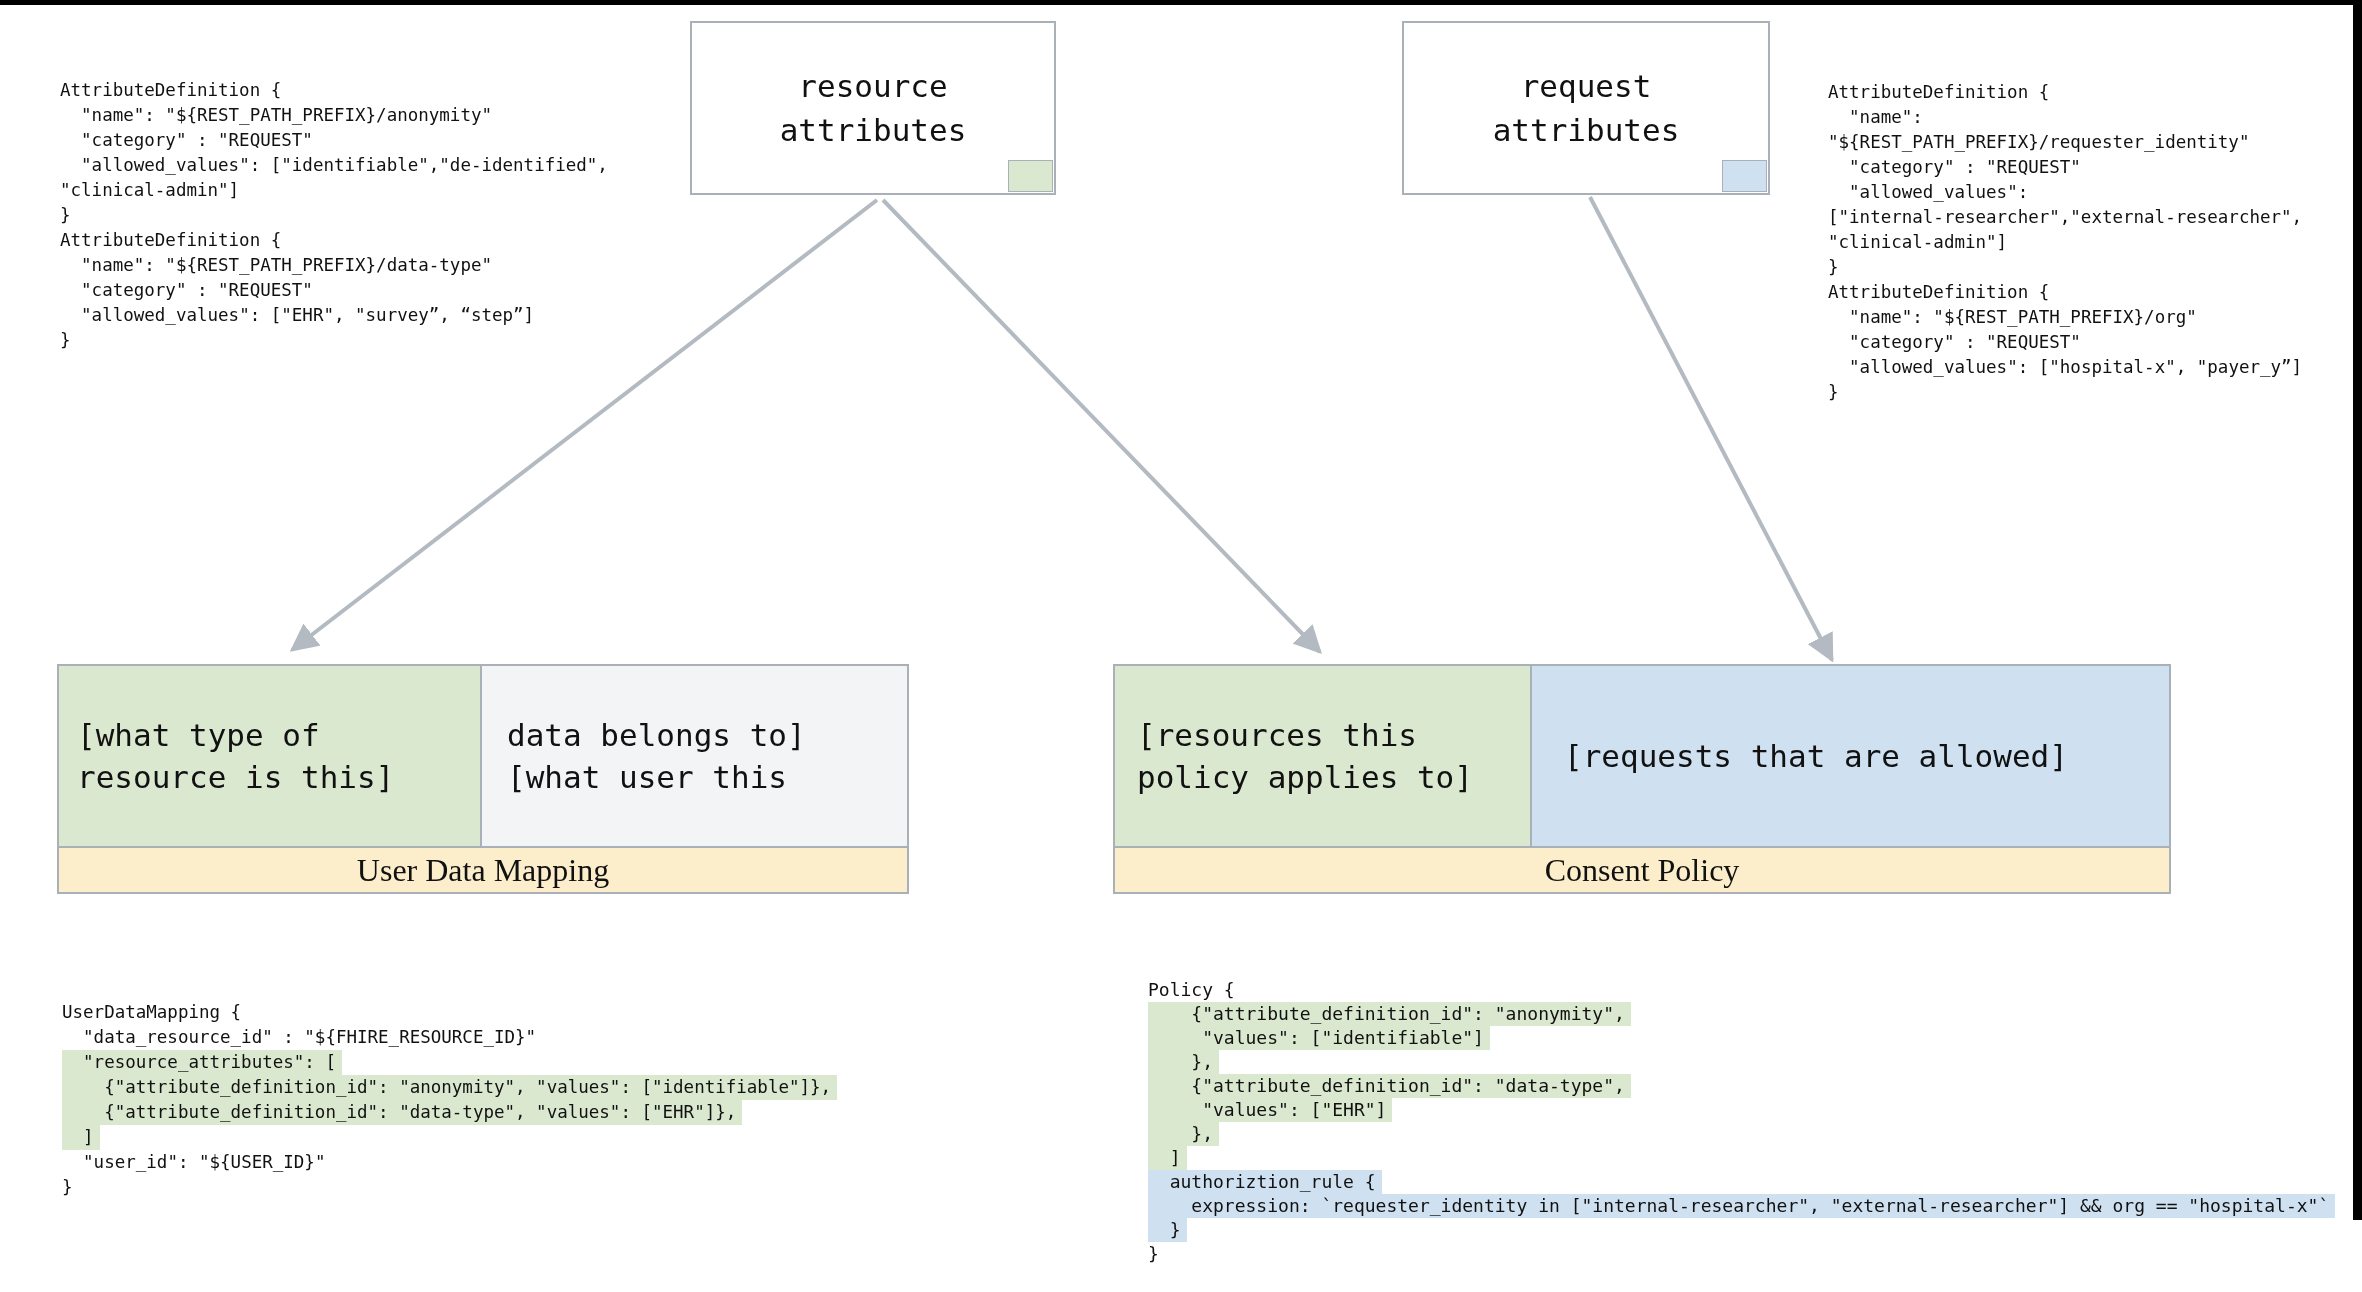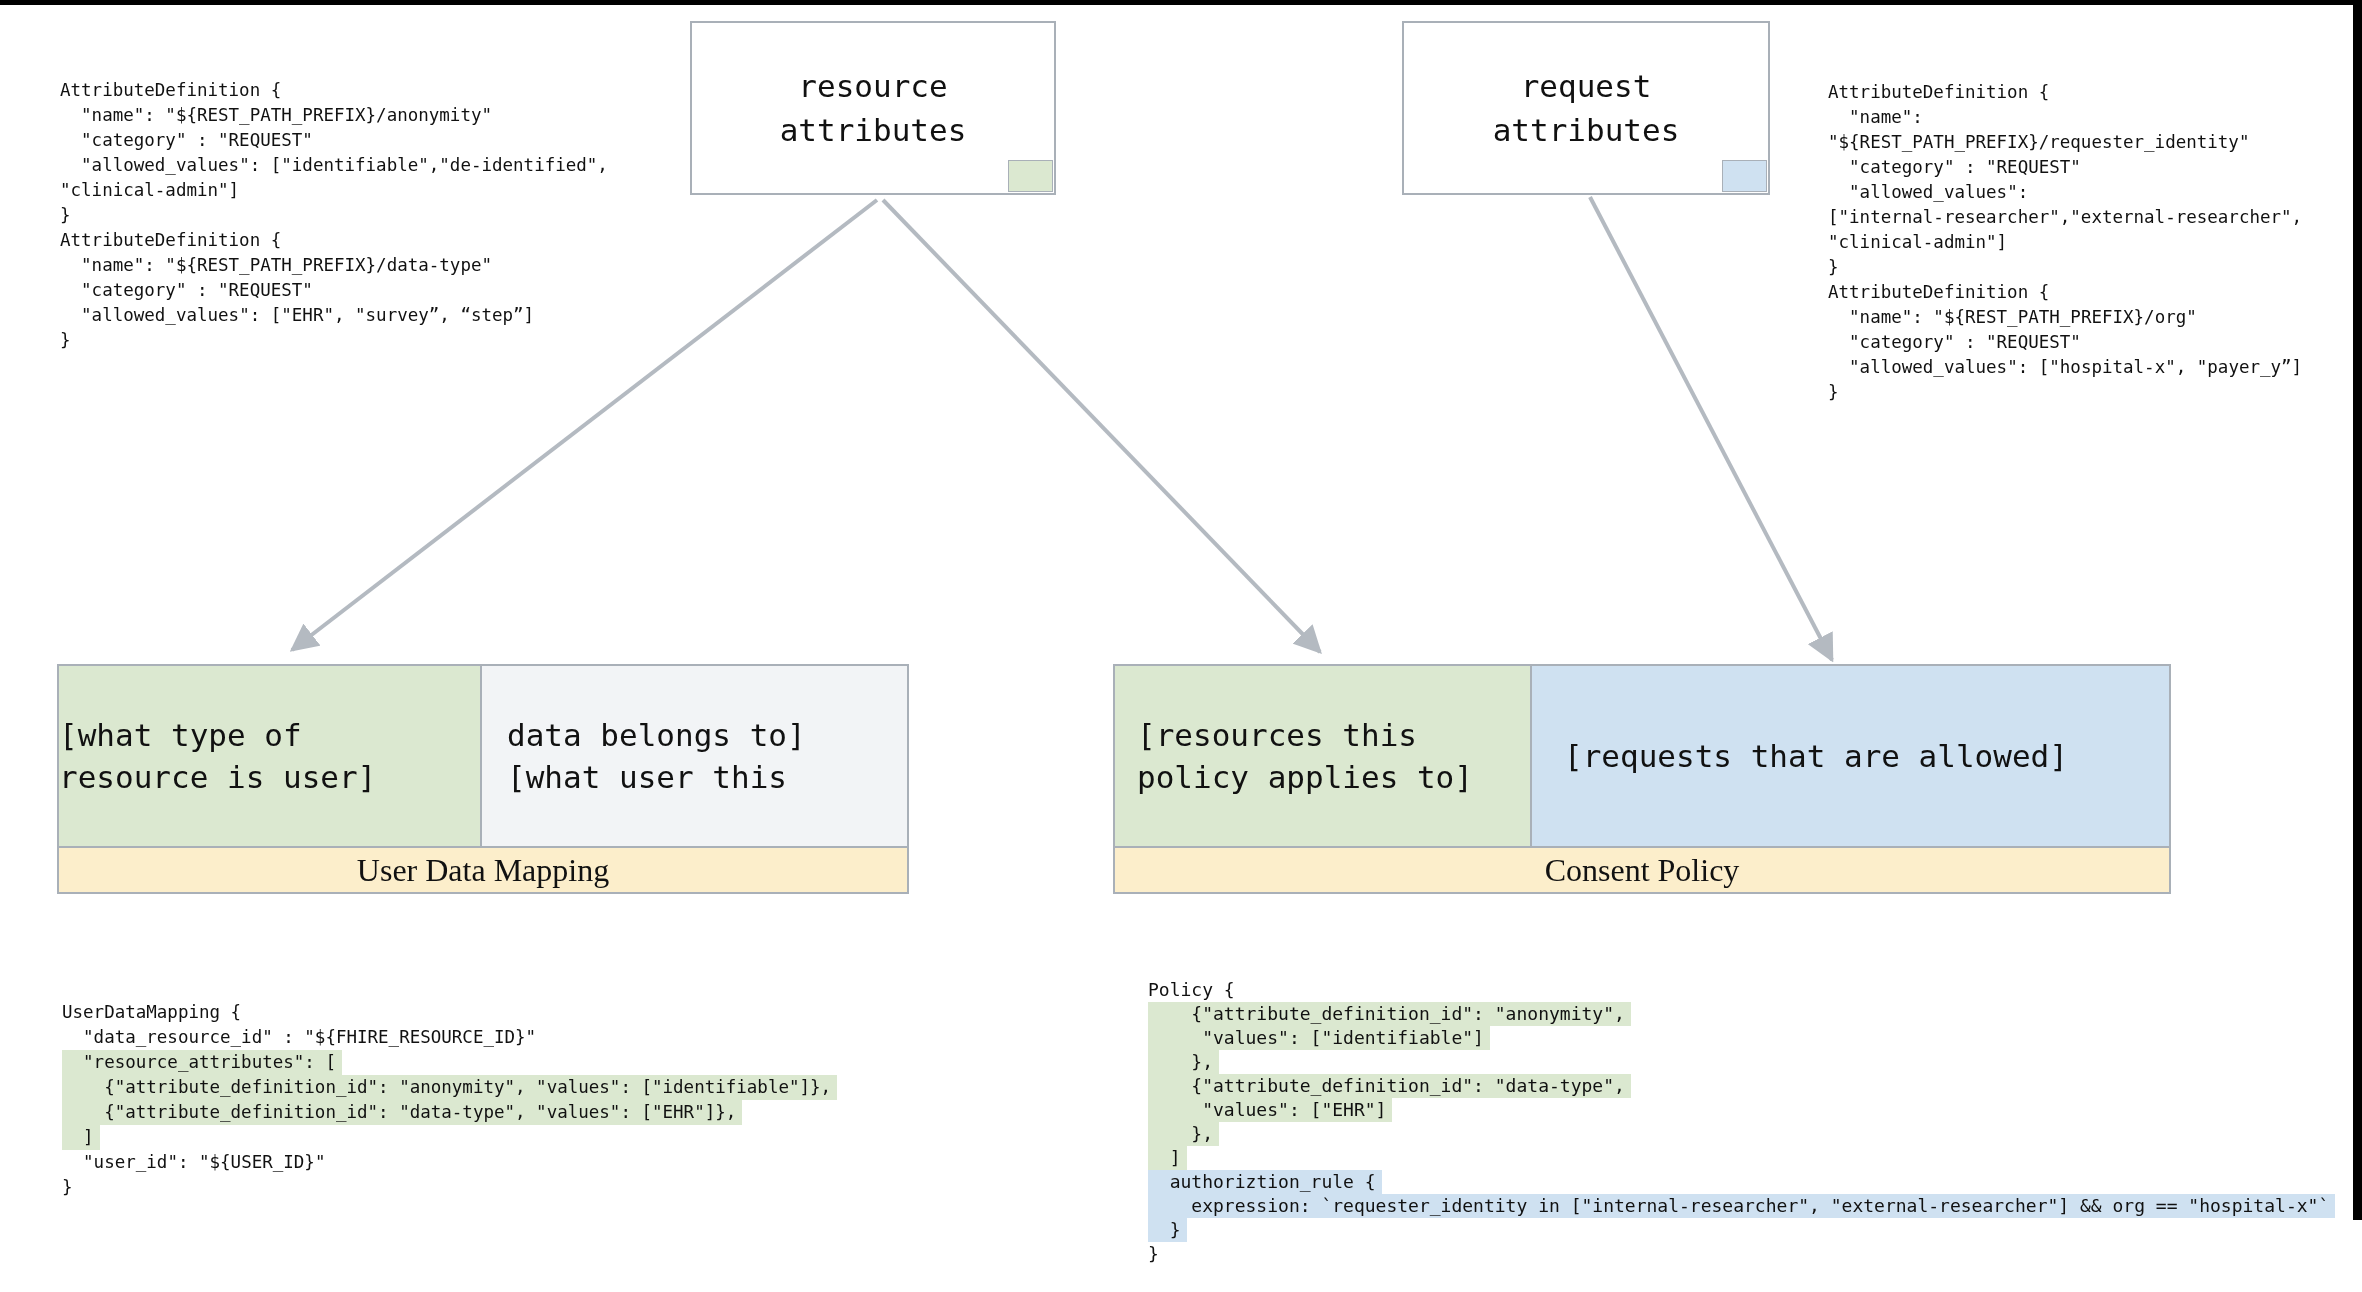--- a/index.html
+++ b/index.html
@@ -27,21 +27,21 @@
   .cell{box-sizing:border-box;display:flex;flex-direction:column;justify-content:center;
         font-size:31px;color:#111;}
   .cell .cl{height:42px;line-height:42px;white-space:pre;}
   .cell-green{background:var(--green,#dbe8d0);border-right:2px solid var(--border,#a9b0b8);}
   .cell-gray{background:var(--graycell,#f2f4f6);}
   .cell-blue{background:var(--blue,#cfe1f1);}
   .title-bar{height:44px;border-top:2px solid var(--border,#a9b0b8);
              background:var(--yellow,#fceecb);display:flex;align-items:center;justify-content:center;
              font-family:Liberation Serif, serif;font-size:32px;color:#111;}
   #udm-box{left:57px;top:664px;width:848px;}
-  #udm-box .cell-green{width:423px;}
+  #udm-box .cell-green{width:423px;padding-left:18px;}
   #udm-box .cell-gray{flex:1;padding-left:25px;}
   #cp-box{left:1113px;top:664px;width:1054px;}
   #cp-box .cell-green{width:417px;padding-left:22px;}
   #cp-box .cell-blue{flex:1;padding-left:32px;}
 
   
   .code{position:absolute;font-size:17.5px;color:#111;}
   .code .cl{height:25px;line-height:25px;white-space:pre;}
   #policy-code{font-size:18px;}
   #policy-code .cl{height:24px;line-height:24px;}
@@ -115,21 +115,21 @@
       <div class="cl"><span>  "</span><span class="b">name</span><span>": "${REST_PATH_PREFIX}/org"</span></div>
       <div class="cl"><span>  "</span><span class="b">category</span><span>" : "REQUEST"</span></div>
       <div class="cl"><span>  "</span><span class="b">allowed_values</span><span>": ["hospital-x", "payer_y”]</span></div>
       <div class="cl"><span>}</span></div>
     </div>
 
   <div id="udm-box" class="compound">
     <div class="cells">
       <div class="cell cell-green">
           <div class="cl"><span>[what type of</span></div>
-          <div class="cl"><span class="b">resource</span><span> is user]</span></div>
+          <div class="cl"><span class="b">resource</span><span> is this]</span></div>
         </div>
       <div class="cell cell-gray">
           <div class="cl"><span>data belongs to]</span></div>
           <div class="cl"><span>[what </span><span class="b">user</span><span> this</span></div>
         </div>
     </div>
     <div class="title-bar">
       <span>User Data Mapping</span>
     </div>
   </div>

